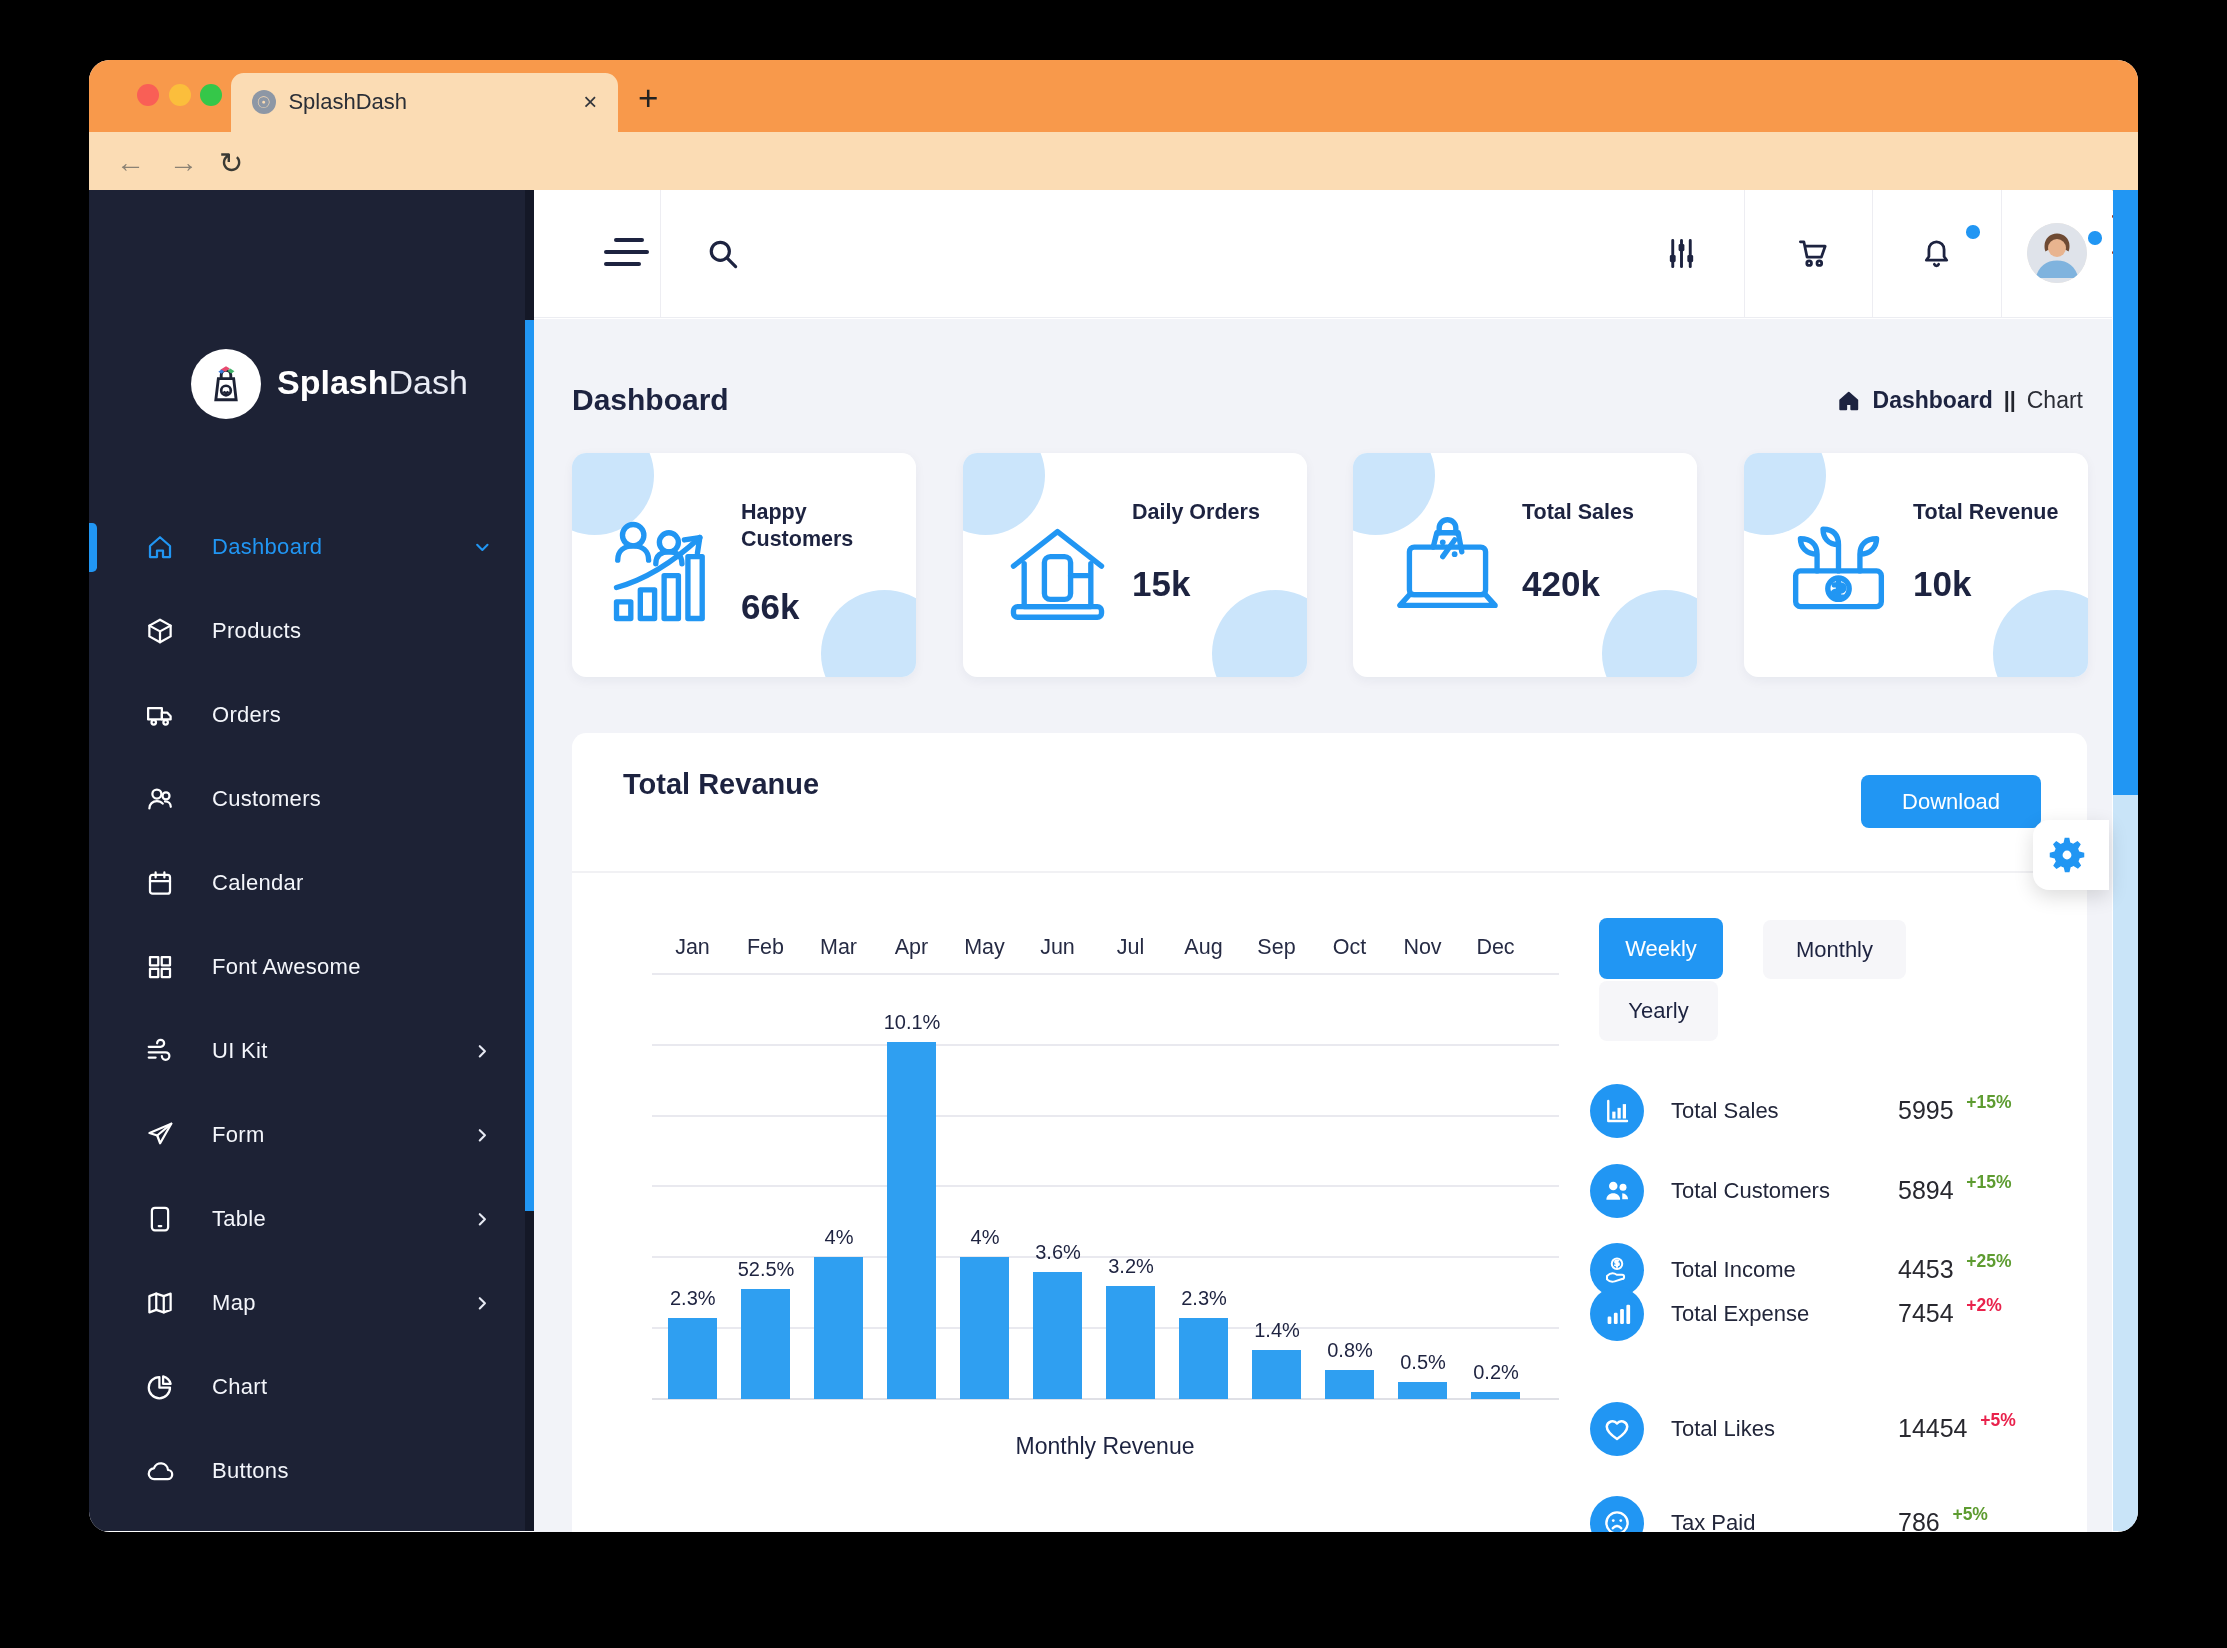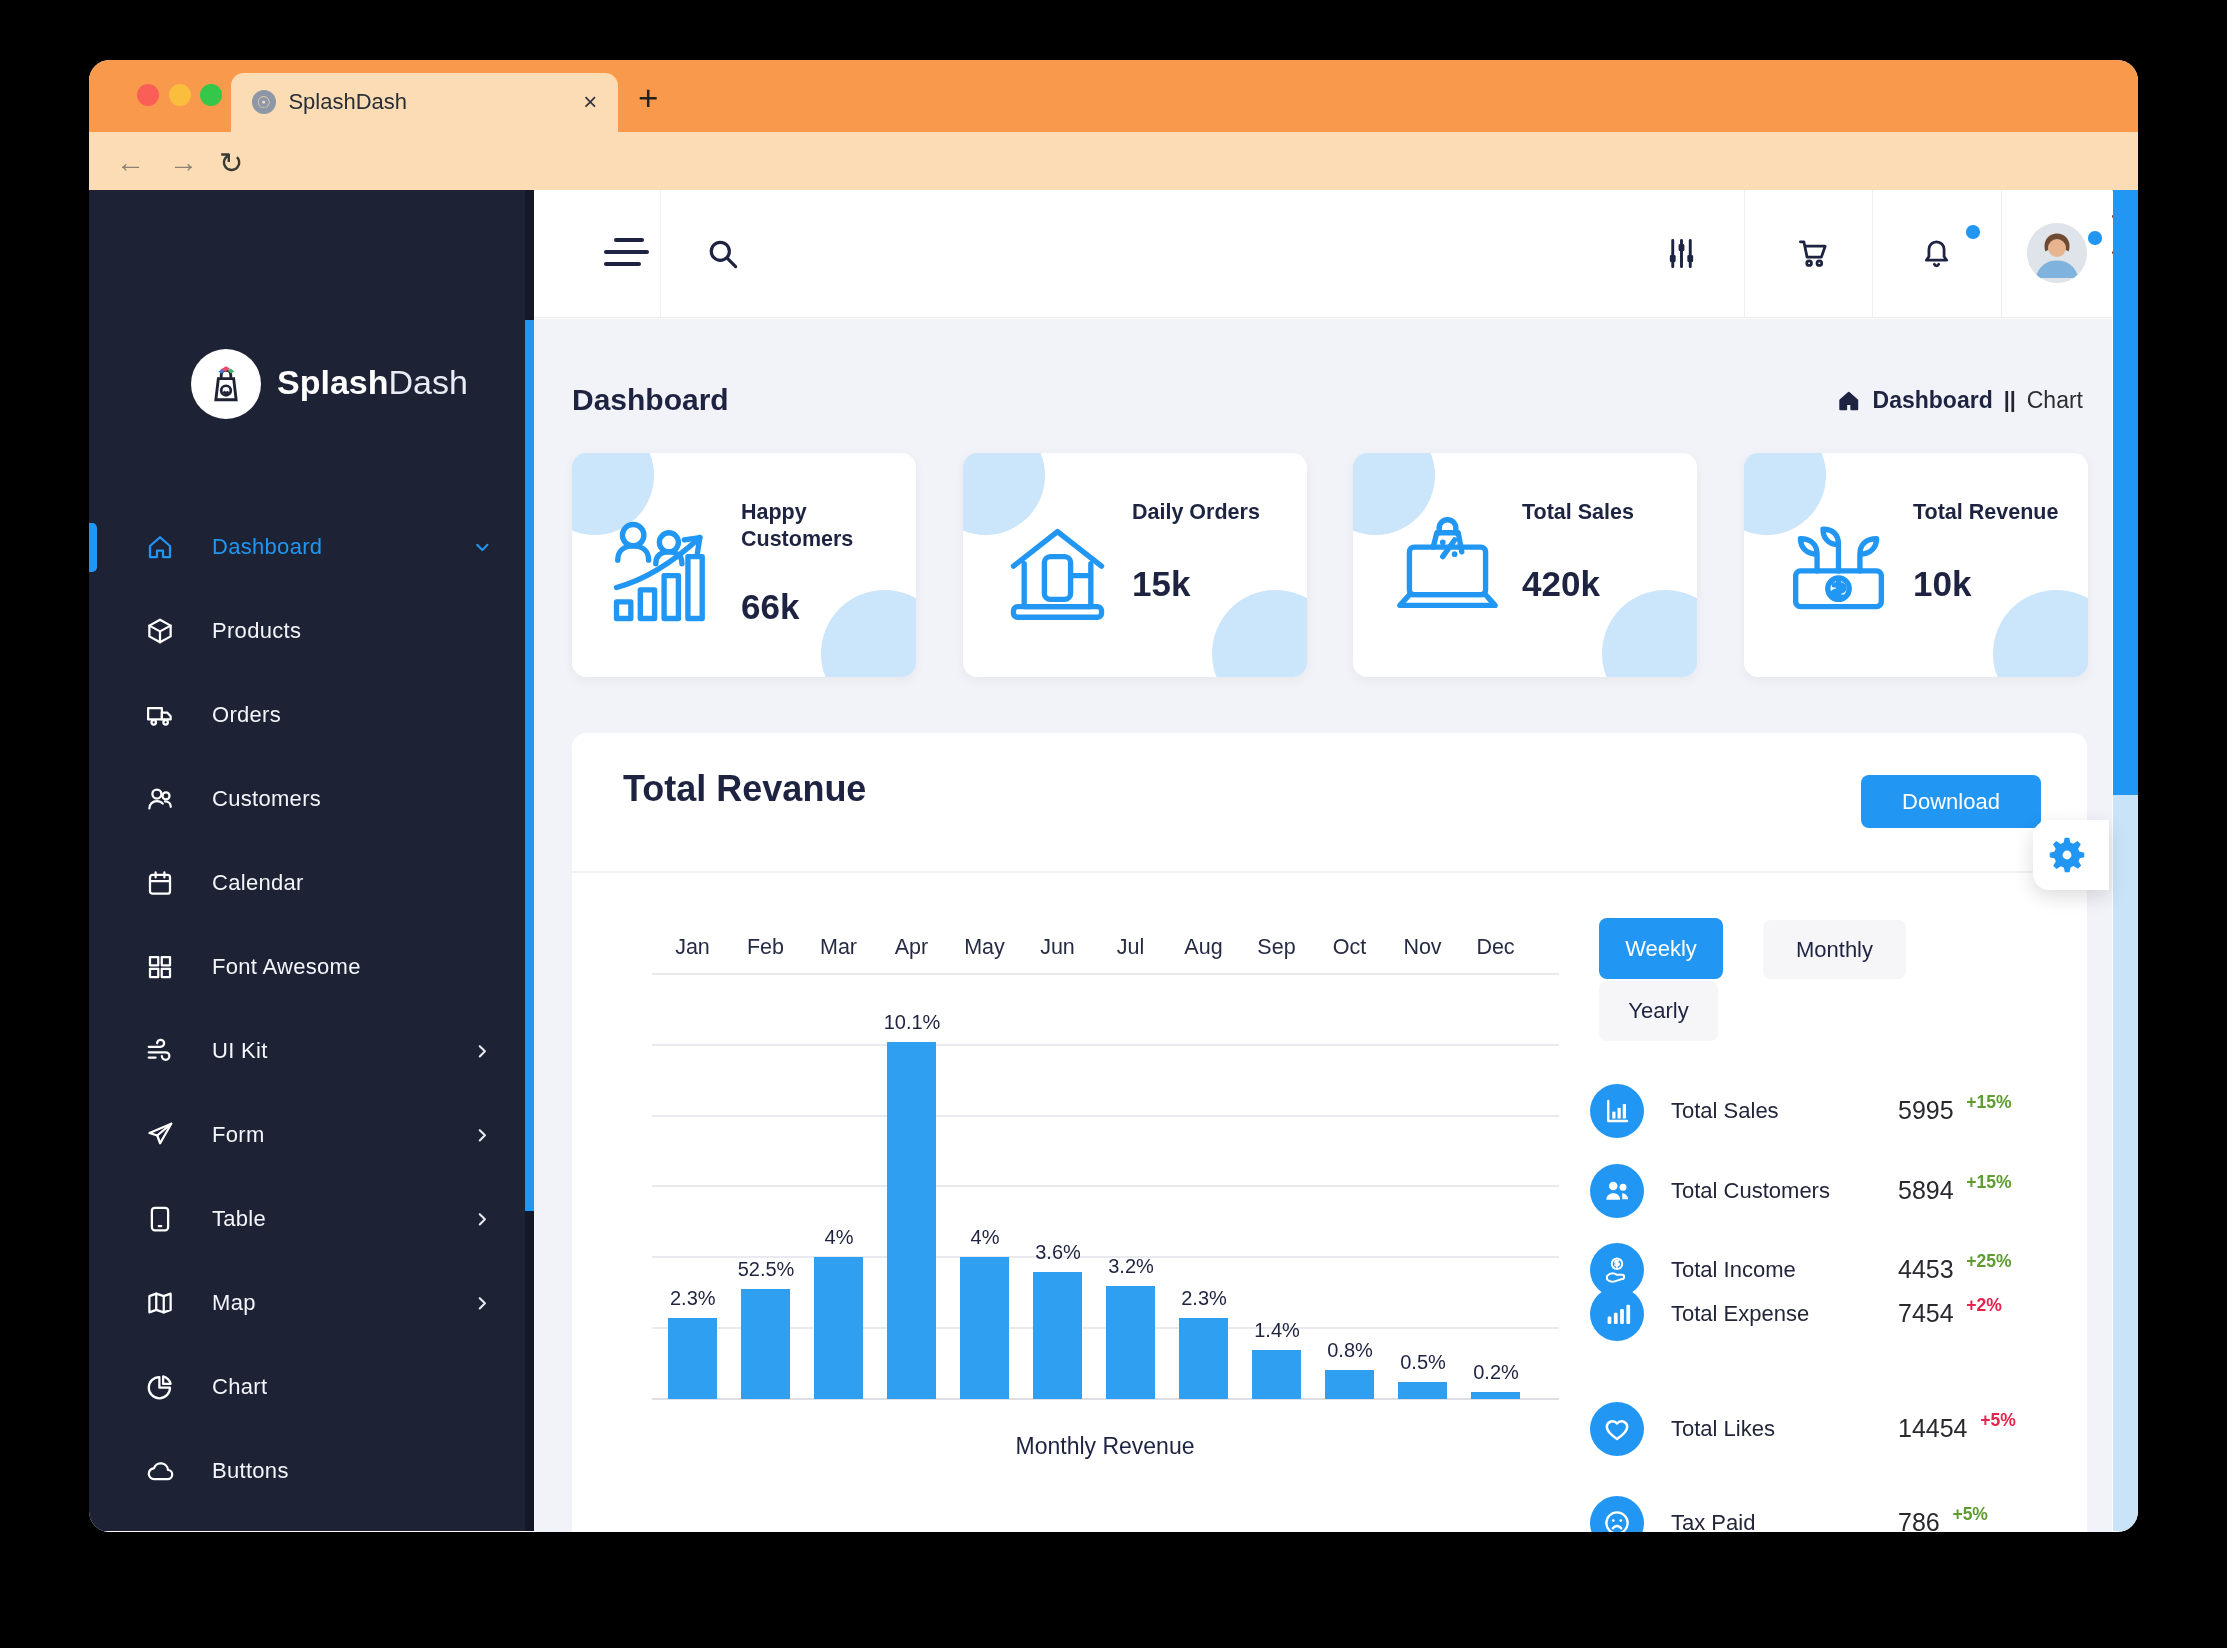--- a/index.html
+++ b/index.html
@@ -83,21 +83,21 @@
           box-shadow:0 3.2px 11px rgba(25,39,80,.05); }
   .blob-tl { position:absolute; left:-37px; top:-37px; width:119px; height:119px; border-radius:50%; background:#CBE5FB; }
   .blob-br { position:absolute; right:-32px; bottom:-40px; width:127px; height:127px; border-radius:50%; background:#CBE5FB; }
   .card .big-ic { position:absolute; left:35px; top:56px; width:119px; height:119px; color:#2196F3; }
   .card .big-ic svg{ width:100%; height:100%; }
   .card .ct { position:absolute; left:169px; top:46px; width:151px; font-size:21.5px; font-weight:600;
               line-height:27px; color:#1D2340; word-wrap:break-word; }
   .card .cv { position:absolute; left:169px; font-size:35px; font-weight:700; color:#1D2340; }
 
   .rev-card { left:38px; top:414px; width:1515px; height:891px; background:#fff; border-radius:14.3px; }
-  .rev-title { left:51px; top:35px; font-size:36px; font-weight:600; color:#1D2340; }
+  .rev-title { left:51px; top:35px; font-size:29px; font-weight:600; color:#1D2340; }
   .dl-btn { left:1289px; top:42px; width:180px; height:53px; background:#2196F3; color:#fff; border:none;
             border-radius:8px; font-size:22px; font-family:inherit; }
   .rev-sep { left:0; top:138px; width:1515px; height:1.6px; background:#F1F1F4; }
   .month { top:197px; width:73px; height:35px; line-height:35px; text-align:center; font-size:21.5px; color:#262B44; }
   .plot { left:80px; top:240px; width:907px; height:426px; }
   .gline { left:0; width:907px; height:1.6px; background:#E9E9EF; }
   .bar { bottom:0; width:49px; background:#2F9FF1; }
   .bar-lbl { width:80px; text-align:center; font-size:20px; color:#1E2340; }
   .caption { left:374px; top:700px; width:318px; text-align:center; font-size:23px; color:#1D2340; }
 

